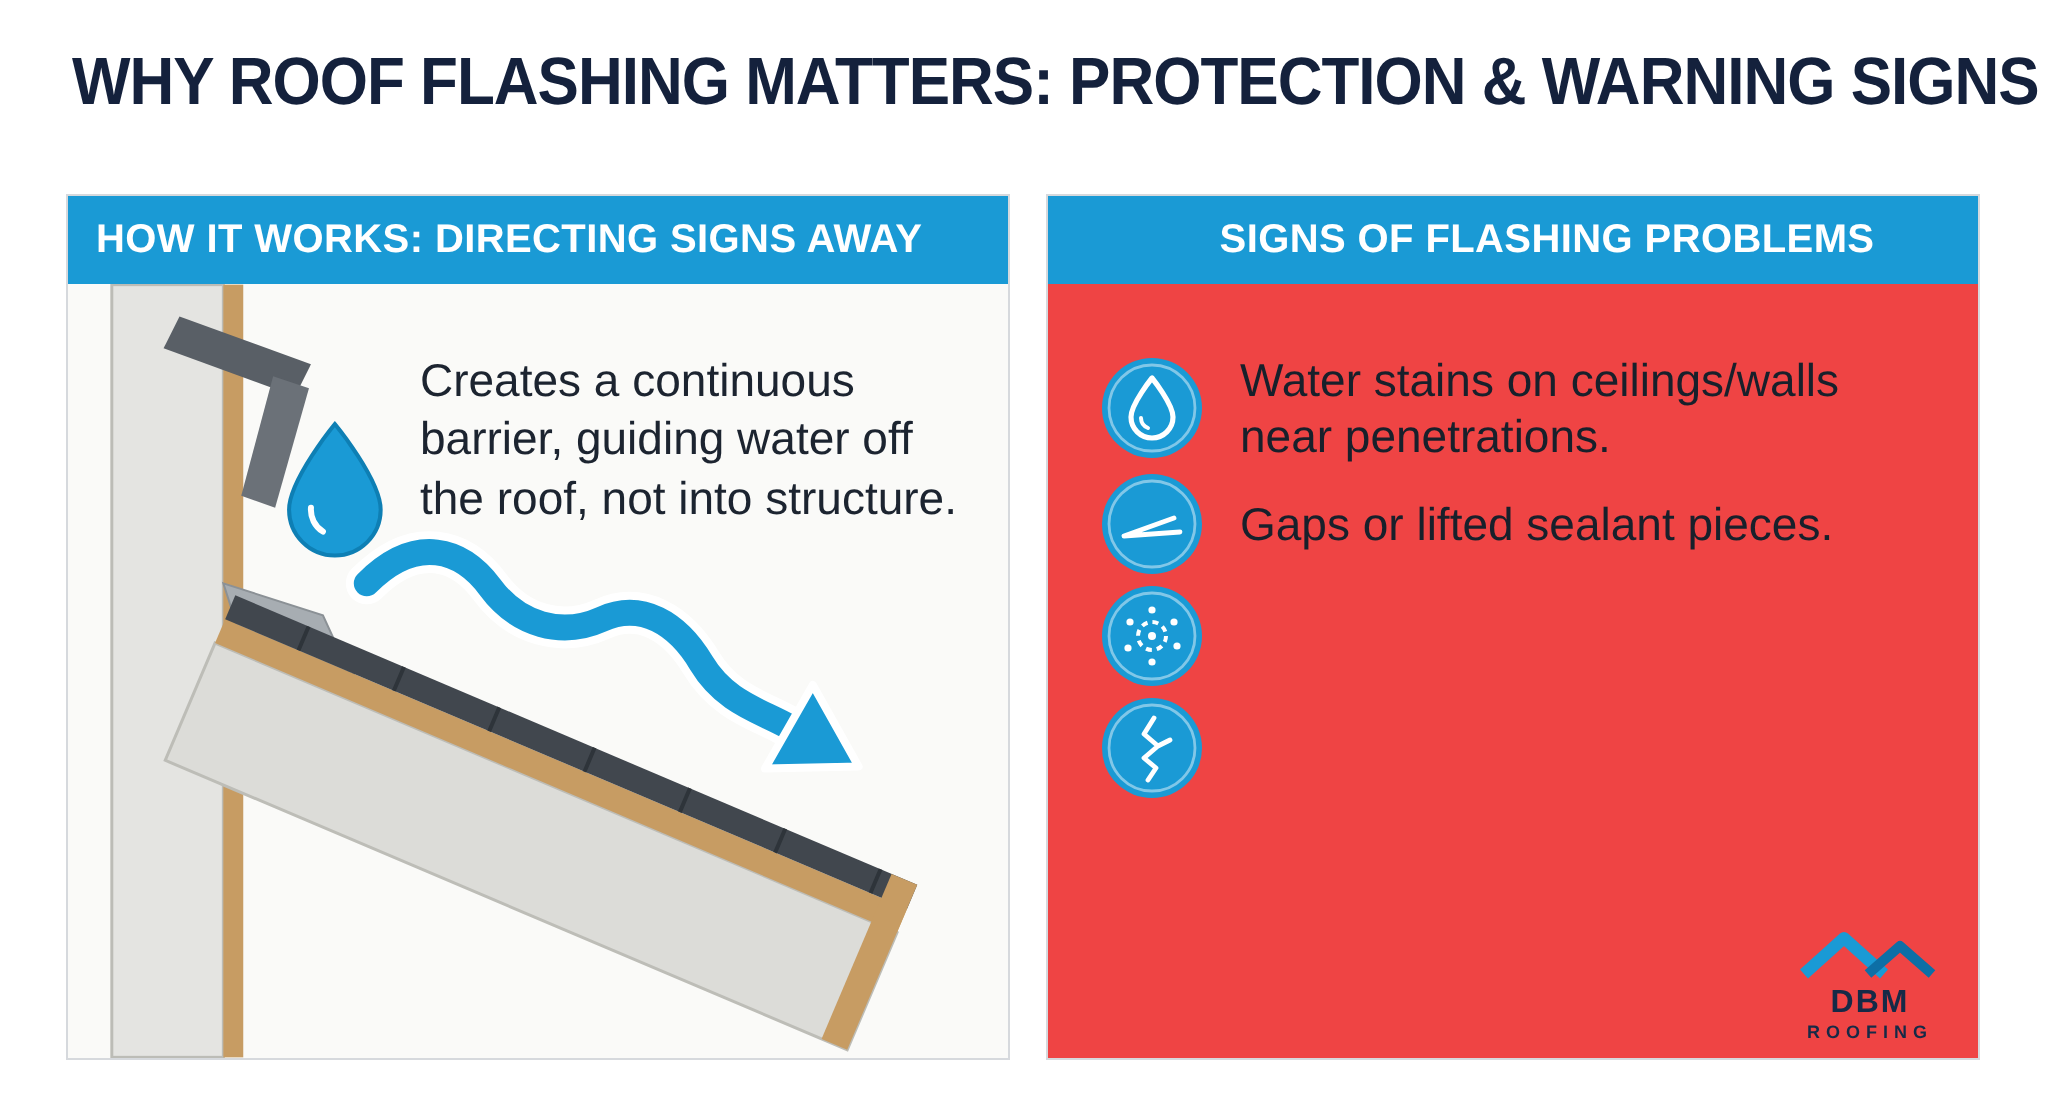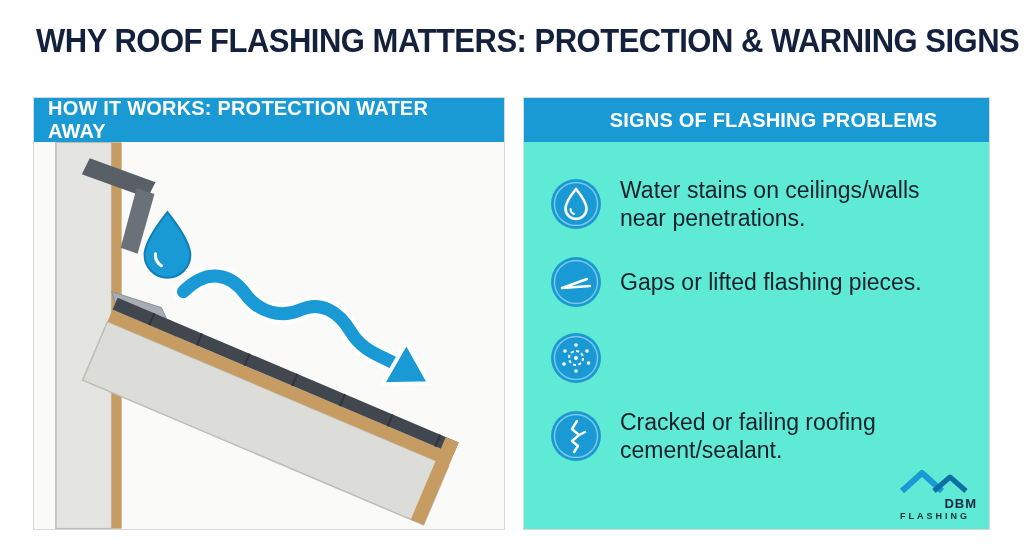--- a/index.html
+++ b/index.html
@@ -47,50 +47,50 @@
   .left-body { background: #fafaf8; overflow: hidden; }
   .diagram { position: absolute; left: 0; top: 0; }
   .desc {
     position: absolute; left: 176px; top: 34px; width: 305px;
     font-size: 23px; line-height: 1.28;
     color: #1c2430;
     white-space: pre-line;
     z-index: 2;
   }
   .right-body {
-    display: flex; flex-direction: column; gap: 24px;
+    display: flex; flex-direction: column; gap: 4px;
     padding: 34px 14px 10px 26px;
-    background: #5eead4;
+    background: #ef4444;
   }
   .sign-row { display: flex; align-items: center; gap: 18px; }
   .sign-icon { flex: 0 0 52px; width: 52px; height: 52px; }
   .sign-text {
     font-size: 23px; line-height: 1.22;
     color: #18202b;
     white-space: pre-line;
     max-width: 352px;
   }
   .logo {
     position: absolute; right: 12px; bottom: 8px;
     width: 84px; text-align: center; z-index: 3;
   }
-  .logo-line1 { font-size: 13px; font-weight: bold; color: #162a47; letter-spacing: 1px; margin-top: -2px; text-align: right; }
+  .logo-line1 { font-size: 16px; font-weight: bold; color: #162a47; letter-spacing: 1px; margin-top: -2px; }
   .logo-line2 { font-size: 9px; font-weight: bold; color: #162a47; letter-spacing: 3px; }
 </style>
 </head>
 <body>
 
 <div class="page">
 
   <h1 class="title">WHY ROOF FLASHING MATTERS: PROTECTION &amp; WARNING SIGNS</h1>
 
   <div class="panels">
 
     <section class="panel left">
-      <header class="panel-header">HOW IT WORKS: PROTECTION WATER AWAY</header>
+      <header class="panel-header">HOW IT WORKS: DIRECTING SIGNS AWAY</header>
       <div class="panel-body left-body">
 
         <svg class="diagram" width="470" height="387" viewBox="0 0 472 388">
 
           <rect x="22" y="0" width="56" height="388" fill="#e4e4e1" stroke="#bcbcb6" stroke-width="1.5"></rect>
           <rect x="78" y="0" width="10" height="388" fill="#c79c63"></rect>
 
           <polygon points="56,16 122,40 114,56 48,32" fill="#595f66"></polygon>
           <polygon points="103,46 121,52 104,112 87,106" fill="#6b7178"></polygon>
 
@@ -106,20 +106,23 @@
           </g>
 
           <path d="M134 70 C134 70 111 98 111 113 A23 23 0 0 0 157 113 C157 98 134 70 134 70 Z" fill="#1a9ad5" stroke="#0e7fb4" stroke-width="2"></path>
           <path d="M122 112 A13 13 0 0 0 128 124" fill="none" stroke="#ffffff" stroke-width="3" stroke-linecap="round"></path>
 
           <path d="M150,150 C175,125 198,133 212,152 C226,171 248,177 268,168 C288,159 306,170 318,190 C330,210 348,214 362,222" fill="none" stroke="#ffffff" stroke-width="21" stroke-linecap="round"></path>
           <path d="M150,150 C175,125 198,133 212,152 C226,171 248,177 268,168 C288,159 306,170 318,190 C330,210 348,214 362,222" fill="none" stroke="#1a9ad5" stroke-width="13" stroke-linecap="round"></path>
           <polygon points="350,243 374,201 397,242" fill="#1a9ad5" stroke="#ffffff" stroke-width="4" stroke-linejoin="round"></polygon>
         </svg>
 
+        <p class="desc">Creates a continuous
+barrier, guiding water off
+the roof, not into structure.</p>
       </div>
     </section>
 
     <section class="panel right">
       <header class="panel-header">SIGNS OF FLASHING PROBLEMS</header>
       <div class="panel-body right-body">
 
         <div class="sign-row">
           <span class="sign-icon">
             <svg width="52" height="52" viewBox="0 0 52 52">
@@ -135,21 +138,21 @@
 
 
         <div class="sign-row">
           <span class="sign-icon">
             <svg width="52" height="52" viewBox="0 0 52 52">
               <circle cx="26" cy="26" r="25" fill="#1a9ad5"></circle>
               <circle cx="26" cy="26" r="21.5" fill="none" stroke="#ffffff" stroke-width="1.4" opacity="0.45"></circle>
               <path d="M12 32 L40 30 M12 32 L37 23" fill="none" stroke="#ffffff" stroke-width="2.4" stroke-linecap="round"></path>
             </svg>
           </span>
-          <p class="sign-text">Gaps or lifted flashing pieces.</p>
+          <p class="sign-text">Gaps or lifted sealant pieces.</p>
         </div>
 
         <div class="sign-row">
           <span class="sign-icon">
             <svg width="52" height="52" viewBox="0 0 52 52">
               <circle cx="26" cy="26" r="25" fill="#1a9ad5"></circle>
               <circle cx="26" cy="26" r="21.5" fill="none" stroke="#ffffff" stroke-width="1.4" opacity="0.45"></circle>
               <circle cx="26" cy="26" r="7" fill="none" stroke="#ffffff" stroke-width="2" stroke-dasharray="3 2.5"></circle>
               <circle cx="26" cy="26" r="2" fill="#ffffff"></circle>
               <circle cx="26" cy="13" r="1.8" fill="#ffffff"></circle>
@@ -163,30 +166,28 @@
         </div>
 
         <div class="sign-row">
           <span class="sign-icon">
             <svg width="52" height="52" viewBox="0 0 52 52">
               <circle cx="26" cy="26" r="25" fill="#1a9ad5"></circle>
               <circle cx="26" cy="26" r="21.5" fill="none" stroke="#ffffff" stroke-width="1.4" opacity="0.45"></circle>
               <path d="M27 11 L22 19 L29 25 L22 31 L28 36 L24 42 M29 25 L35 22" fill="none" stroke="#ffffff" stroke-width="2.4" stroke-linejoin="round" stroke-linecap="round"></path>
             </svg>
           </span>
-          <p class="sign-text">Cracked or failing roofing
-cement/sealant.</p>
         </div>
 
       </div>
 
       <div class="logo">
         <svg width="74" height="28" viewBox="0 0 74 28">
           <polyline points="4,25 24,7 44,25" fill="none" stroke="#1a9ad5" stroke-width="6" stroke-linejoin="round"></polyline>
           <polyline points="36,25 52,11 68,25" fill="none" stroke="#0d6fa6" stroke-width="5" stroke-linejoin="round"></polyline>
         </svg>
         <div class="logo-line1">DBM</div>
-        <div class="logo-line2">FLASHING</div>
+        <div class="logo-line2">ROOFING</div>
       </div>
     </section>
 
   </div>
 </div>
 
 </body></html>

